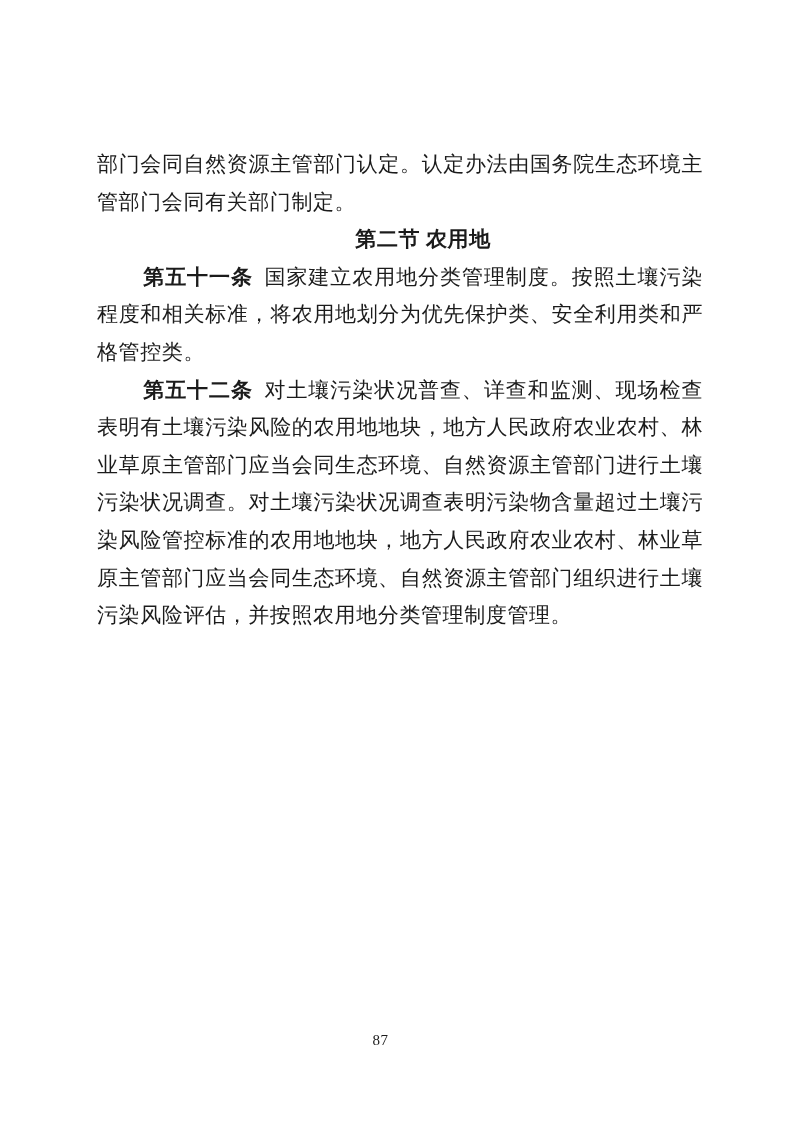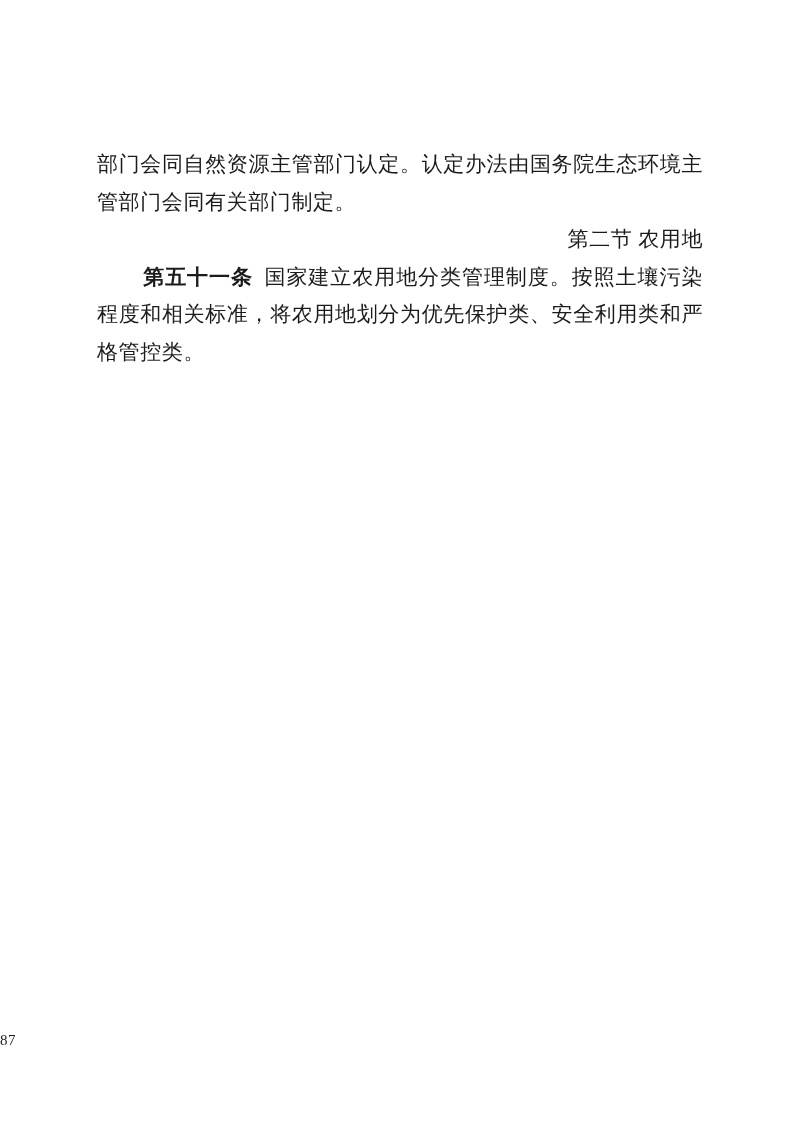--- a/index.html
+++ b/index.html
@@ -27,51 +27,53 @@
     font-size: 21px;
     line-height: 37.6px;
     letter-spacing: 0.6px;
     text-align: justify;
     text-indent: 2.2em;
   }
   p.continuation {
     text-indent: 0;
   }
   p.section-heading {
-    font-weight: normal;
-    text-align: right;
+    font-weight: bold;
+    text-align: center;
   }
   .article-number {
     font-weight: bold;
     margin-right: 0.55em;
   }
   .page-number {
     position: absolute;
     left: 0;
     right: 0;
     top: 1032px;
+    text-align: center;
     font-size: 15px;
     letter-spacing: 0.5px;
     color: #1b1b1b;
   }
 </style>
 </head>
 <body>
 
 <div class="page">
 
   <div class="text-block">
 
     <p class="continuation">部门会同自然资源主管部门认定。认定办法由国务院生态环境主管部门会同有关部门制定。</p>
 
     <p class="section-heading">第二节 农用地</p>
 
     <p><span class="article-number">第五十一条</span><span>国家建立农用地分类管理制度。按照土壤污染程度和相关标准，将农用地划分为优先保护类、安全利用类和严格管控类。</span></p>
 
 
 
+    <p><span class="article-number">第五十二条</span><span>对土壤污染状况普查、详查和监测、现场检查表明有土壤污染风险的农用地地块，地方人民政府农业农村、林业草原主管部门应当会同生态环境、自然资源主管部门进行土壤污染状况调查。对土壤污染状况调查表明污染物含量超过土壤污染风险管控标准的农用地地块，地方人民政府农业农村、林业草原主管部门应当会同生态环境、自然资源主管部门组织进行土壤污染风险评估，并按照农用地分类管理制度管理。</span></p>
 
 
   </div>
 
   <div class="page-number">87</div>
 
 </div>
 
 </body></html>

